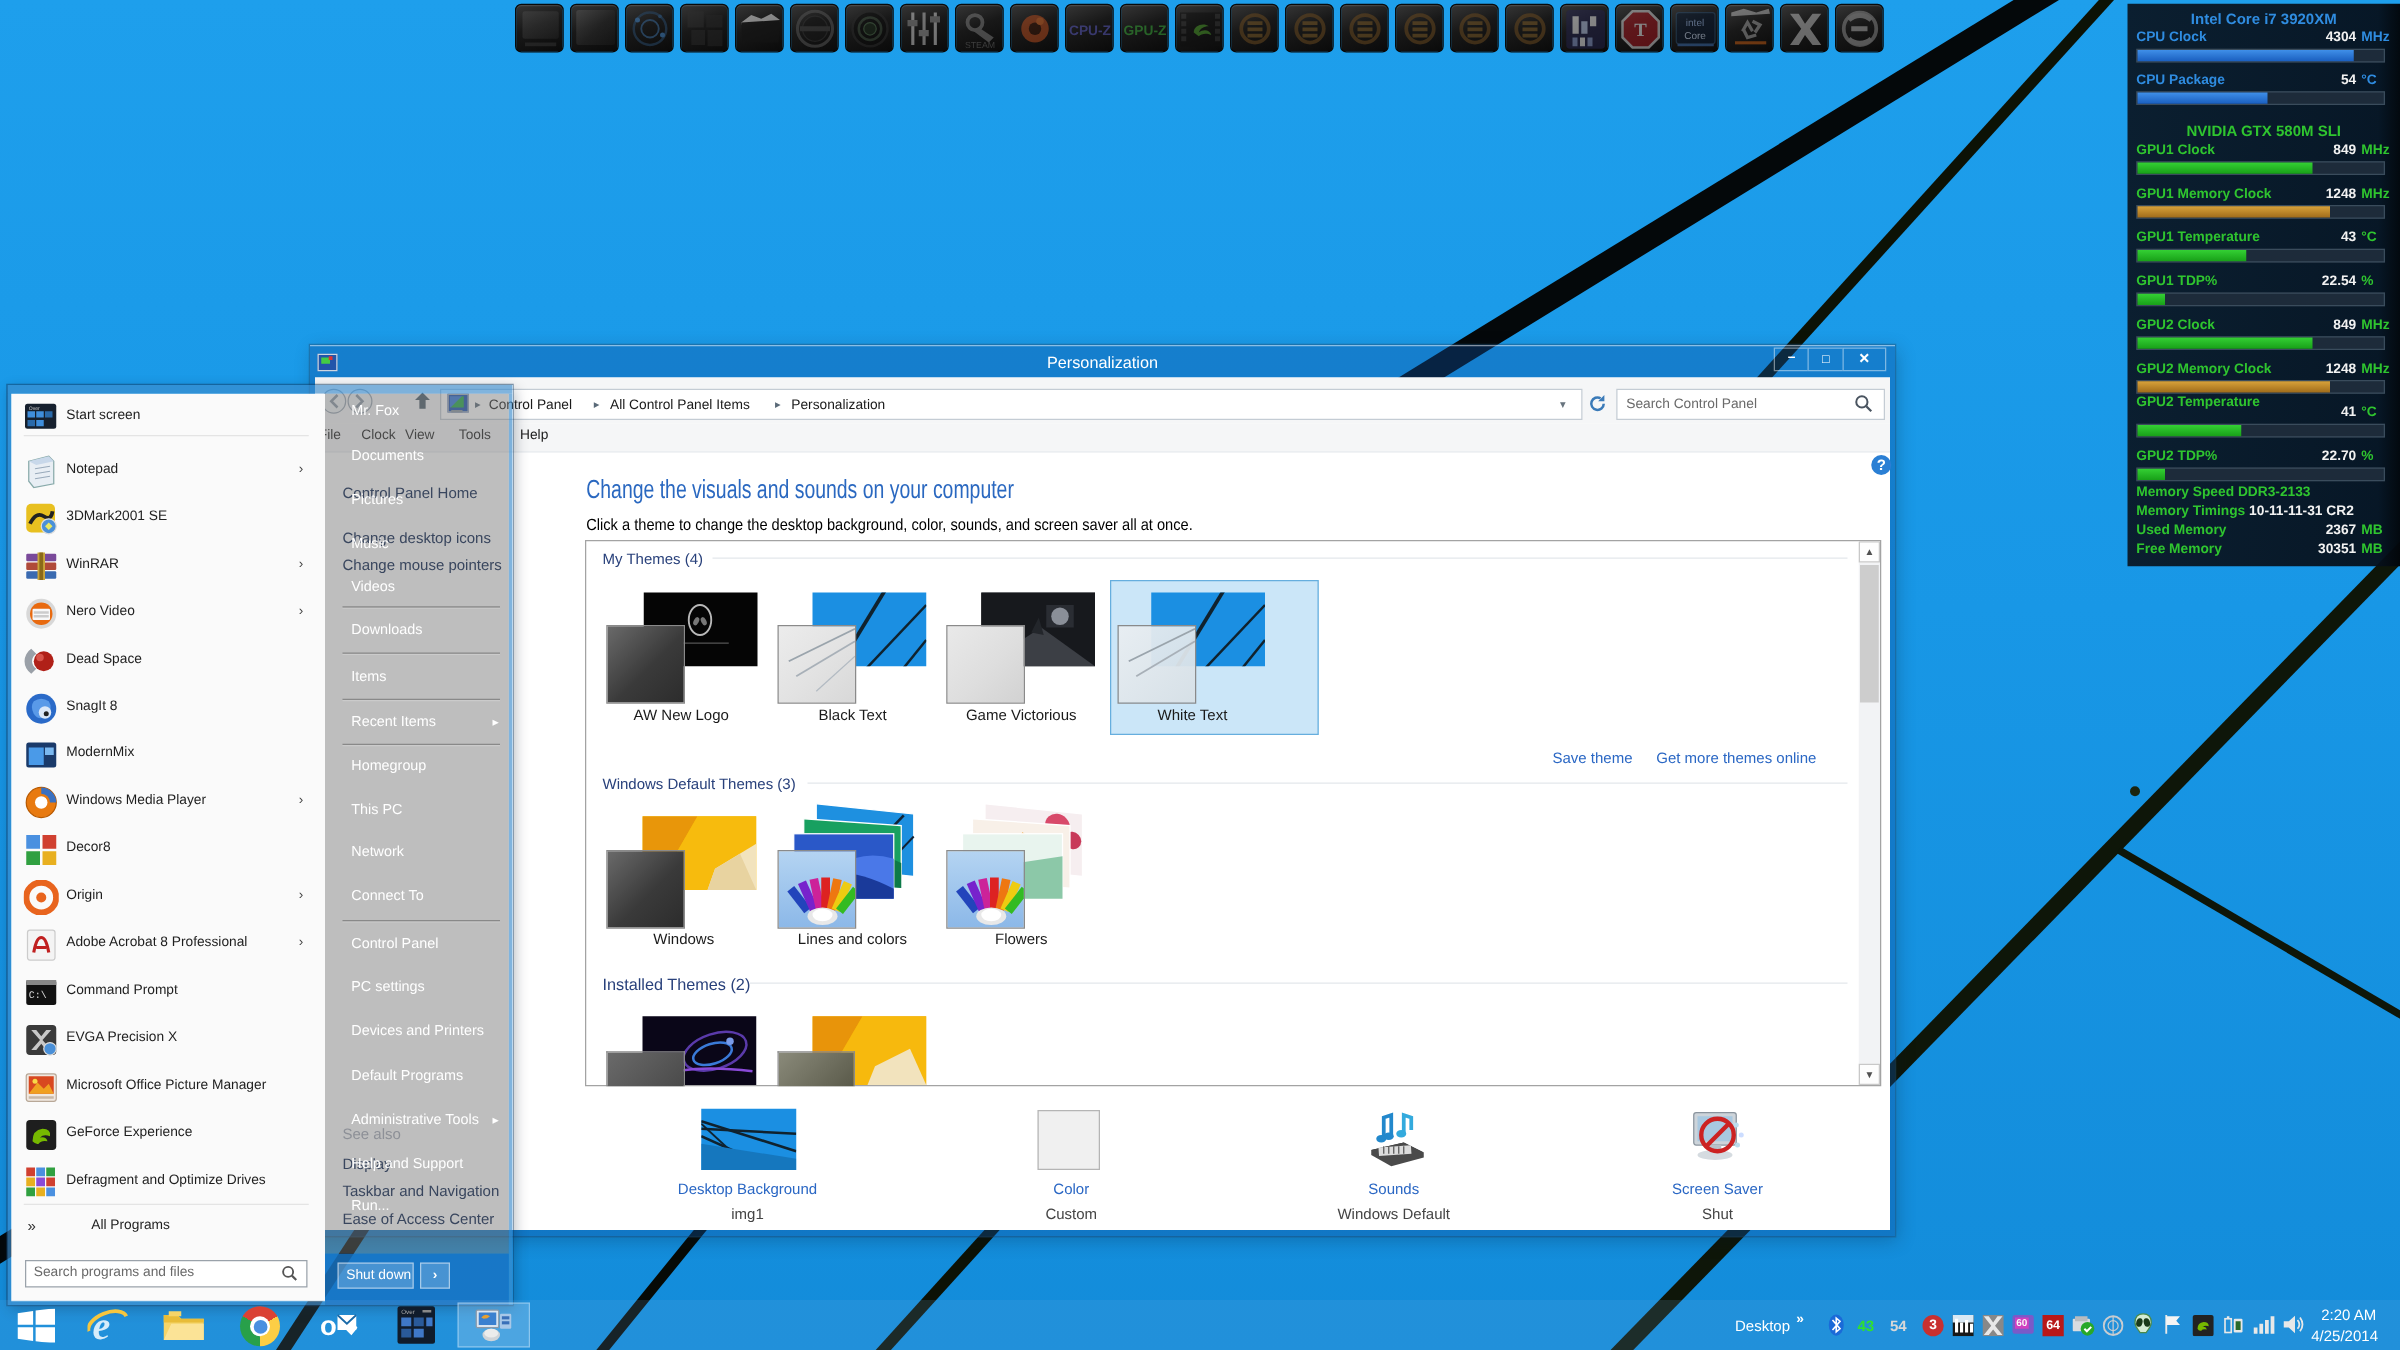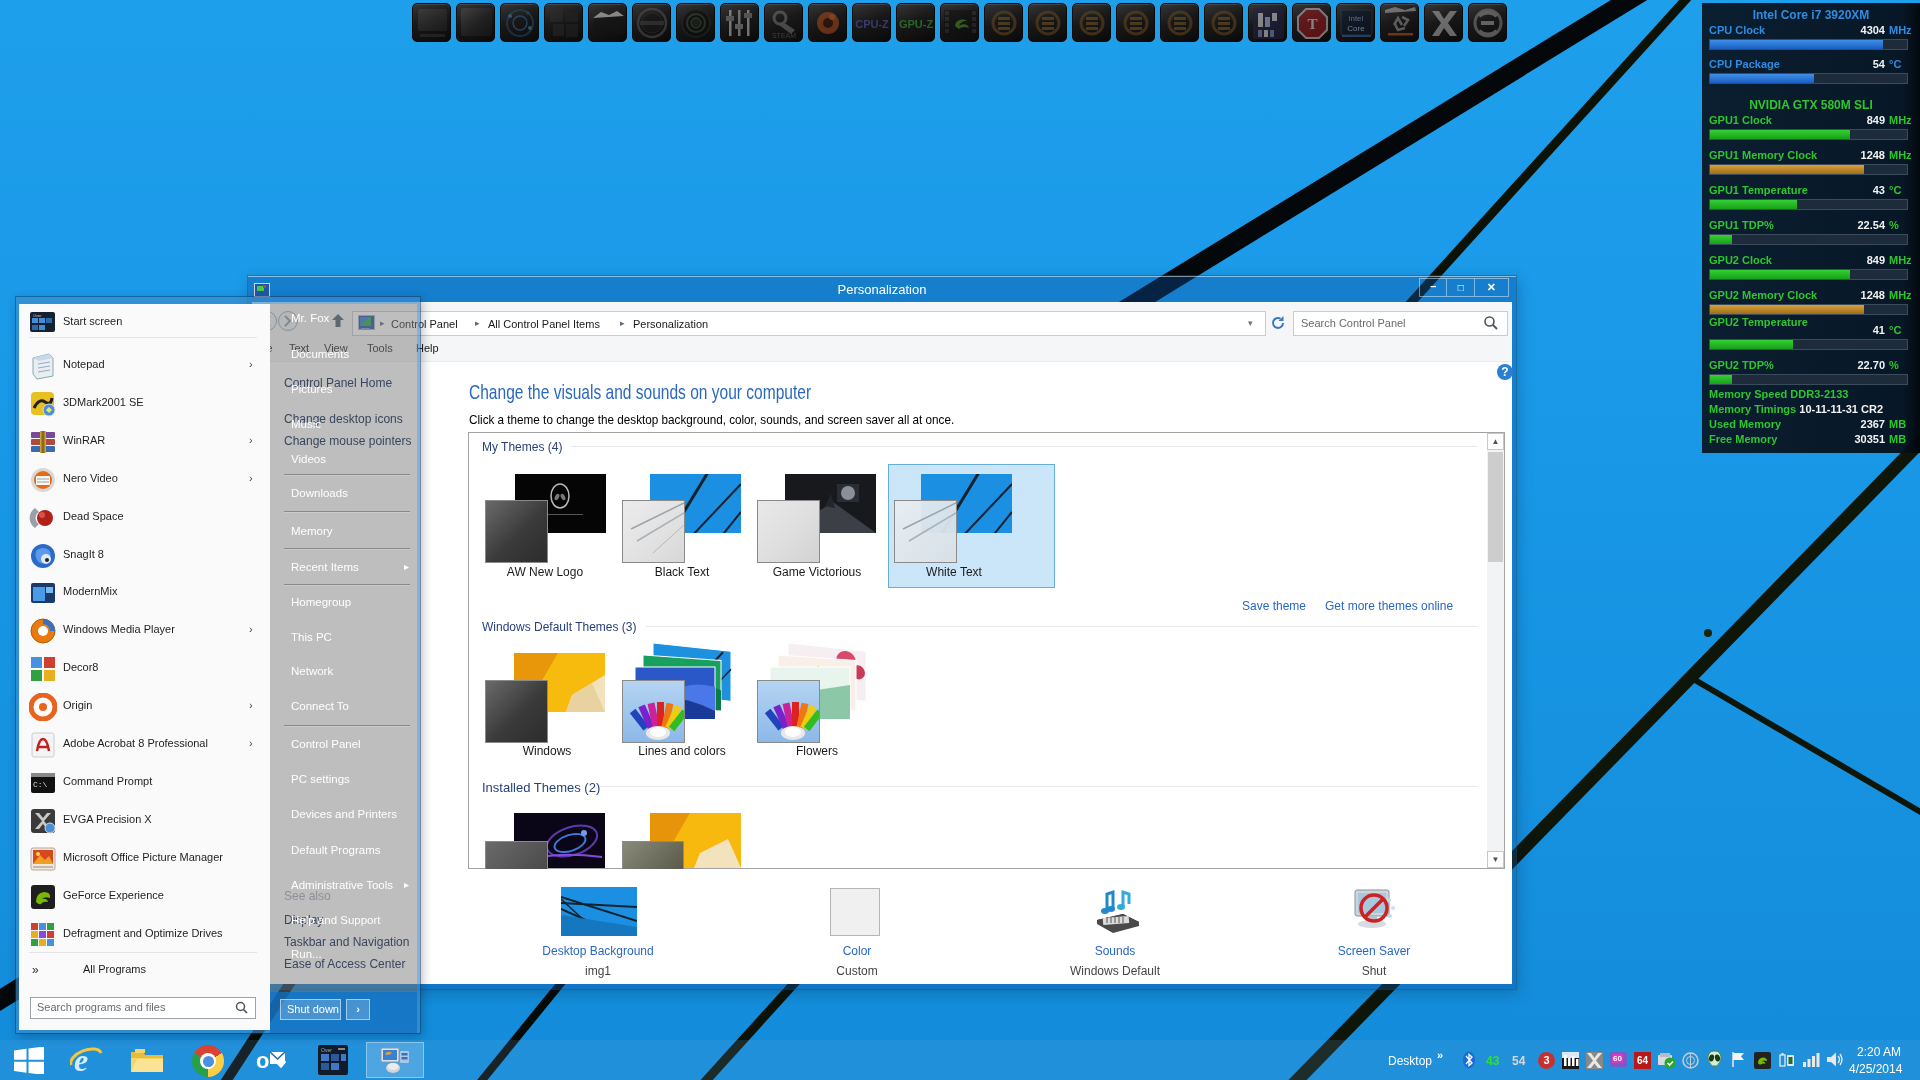--- a/index.html
+++ b/index.html
@@ -20,21 +20,21 @@
 #win{position:absolute;left:248px;top:276px;width:1268px;height:713px;font-size:11px;}
 #win .frame{position:absolute;left:0;top:0;width:100%;height:100%;background:rgba(14,82,160,.38);box-shadow:0 0 0 1px rgba(30,80,120,.45), inset 0 1px 0 rgba(255,255,255,.5), 2px 4px 14px rgba(0,25,45,.25);}
 #win .inner{position:absolute;left:4px;top:26px;width:1260px;height:682px;background:#fff;}
 .thumbimg{position:absolute;width:91px;height:59px;}
 .thumbsq{position:absolute;width:63px;height:63px;box-sizing:border-box;border:1px solid #8a8a8a;}
 .lbl{position:absolute;width:150px;text-align:center;font-size:12px;color:#1a1a1a;}
 .seph{position:absolute;height:1px;background:#e4e7eb;}
 .blue{color:#2a67c4;}
 .crumb{color:#1a1a1a;font-size:11px;}
 .csep{color:#5a6a78;font-size:9px;}
-#sm{position:absolute;left:6px;top:297px;width:404px;height:736px;box-shadow:0 0 0 1px rgba(15,60,100,.5),2px 3px 10px rgba(0,20,40,.3);margin-left:10px;}
+#sm{position:absolute;left:6px;top:308px;width:404px;height:736px;box-shadow:0 0 0 1px rgba(15,60,100,.5),2px 3px 10px rgba(0,20,40,.3);}
 #sm .edge{position:absolute;background:rgba(60,140,205,.65);}
 #smL{position:absolute;left:3px;top:7px;width:251px;height:726px;background:#fafafa;}
 #smR{position:absolute;left:254px;top:7px;width:147px;height:688px;background:rgba(120,120,120,.48);}
 #smB{position:absolute;left:254px;top:695px;width:147px;height:41px;background:rgba(25,115,195,.85);}
 .smitem{position:absolute;left:47px;font-size:11px;color:#1e1e1e;white-space:nowrap;}
 .smarrow{position:absolute;left:233px;color:#444;font-size:11px;}
 .rit{position:absolute;left:21px;color:#fff;font-size:11.5px;white-space:nowrap;}
 .rsep{position:absolute;left:14px;width:126px;height:1px;background:rgba(92,92,92,.55);box-shadow:0 1px 0 rgba(255,255,255,.2);}
 #tb{position:absolute;left:0;top:1040px;width:1920px;height:40px;background:rgba(110,170,215,.16);}
 </style></head>
@@ -304,21 +304,21 @@
         <path d="M13.5 1 L13.5 6 L8.5 6 Z" fill="#3a7ab8"></path>
       </svg>
 <div class="abs" style="left:1045px;top:35px;width:215px;height:25px;background:#fff;border:1px solid #c4ccd4;box-sizing:border-box"></div>
 <div class="tx" style="left:1053px;top:41px;color:#6a6a6a;font-size:11px">Search Control Panel</div>
 <svg class="abs" style="left:1235px;top:39px" width="16" height="16">
         <circle cx="6.5" cy="6.5" r="4.5" fill="none" stroke="#4a5460" stroke-width="1.6"></circle>
         <line x1="10" y1="10" x2="14" y2="14" stroke="#4a5460" stroke-width="1.8"></line>
       </svg>
 <div class="abs" style="left:4px;top:63px;width:1260px;height:23px;background:#f5f6f7;border-bottom:1px solid #e8ebef;box-sizing:border-box"></div>
 <div class="tx" style="left:7px;top:66px;color:#1a1a1a;font-size:11px">File</div>
-<div class="tx" style="left:41px;top:66px;color:#1a1a1a;font-size:11px">Text</div>
+<div class="tx" style="left:41px;top:66px;color:#1a1a1a;font-size:11px">Clock</div>
 <div class="tx" style="left:76px;top:66px;color:#1a1a1a;font-size:11px">View</div>
 <div class="tx" style="left:119px;top:66px;color:#1a1a1a;font-size:11px">Tools</div>
 <div class="tx" style="left:168px;top:66px;color:#1a1a1a;font-size:11px">Help</div>
 <div class="abs" style="left:1249px;top:88px;width:16px;height:16px;border-radius:8px;background:#2a7fd4;color:#fff;font-size:12px;font-weight:bold;text-align:center;line-height:16px">?</div>
 <div class="tx" style="left:221px;top:104px;color:#2a68c0;font-size:21px;transform:scaleX(.74);transform-origin:0 0">Change the visuals and sounds on your computer</div>
 <div class="tx" style="left:221px;top:136px;color:#000;font-size:13px;transform:scaleX(.90);transform-origin:0 0">Click a theme to change the desktop background, color, sounds, and screen saver all at once.</div>
 <div class="abs" style="left:220px;top:156px;width:1037px;height:437px;border:1px solid #a3a3a3;background:#fff;box-sizing:border-box"></div>
 <div class="abs" style="left:1239px;top:157px;width:17px;height:435px;background:#f2f3f5"></div>
 <div class="abs" style="left:1239px;top:157px;width:17px;height:17px;background:#fdfdfd;border:1px solid #c8c8c8;box-sizing:border-box;text-align:center;font-size:8px;color:#505050;line-height:15px">▲</div>
 <div class="abs" style="left:1239px;top:575px;width:17px;height:17px;background:#fdfdfd;border:1px solid #c8c8c8;box-sizing:border-box;text-align:center;font-size:8px;color:#505050;line-height:15px">▼</div>
@@ -647,21 +647,21 @@
 <div class="tx" style="left:268px;top:592px;color:#8d9097;font-size:12px">See also</div>
 <div class="tx" style="left:268px;top:616px;color:#39465e;font-size:12px">Display</div>
 <div class="tx" style="left:268px;top:638px;color:#39465e;font-size:12px">Taskbar and Navigation</div>
 <div class="tx" style="left:268px;top:660px;color:#39465e;font-size:12px">Ease of Access Center</div>
 <div class="rit" style="left:275px;top:15px">Mr. Fox</div>
 <div class="rit" style="left:275px;top:51px">Documents</div>
 <div class="rit" style="left:275px;top:86px">Pictures</div>
 <div class="rit" style="left:275px;top:121px">Music</div>
 <div class="rit" style="left:275px;top:156px">Videos</div>
 <div class="rit" style="left:275px;top:190px">Downloads</div>
-<div class="rit" style="left:275px;top:228px">Memory</div>
+<div class="rit" style="left:275px;top:228px">Items</div>
 <div class="rit" style="left:275px;top:264px">Recent Items</div>
 <div class="rit" style="left:388px;top:264px;font-size:10px">▸</div>
 <div class="rit" style="left:275px;top:299px">Homegroup</div>
 <div class="rit" style="left:275px;top:334px">This PC</div>
 <div class="rit" style="left:275px;top:368px">Network</div>
 <div class="rit" style="left:275px;top:403px">Connect To</div>
 <div class="rit" style="left:275px;top:441px">Control Panel</div>
 <div class="rit" style="left:275px;top:476px">PC settings</div>
 <div class="rit" style="left:275px;top:511px">Devices and Printers</div>
 <div class="rit" style="left:275px;top:547px">Default Programs</div>

